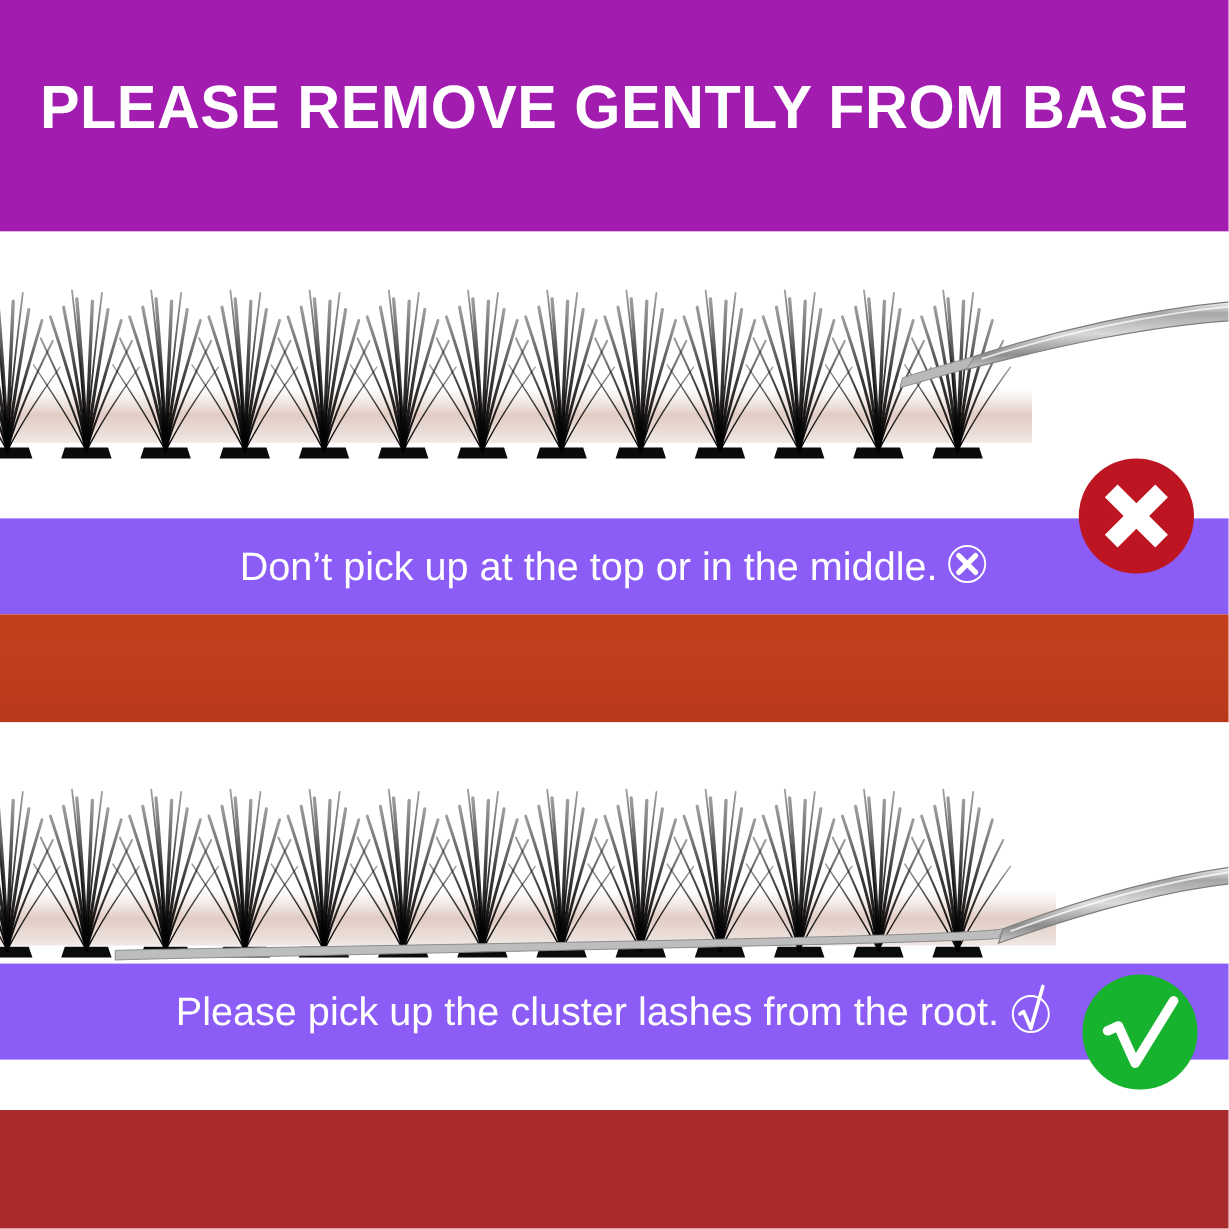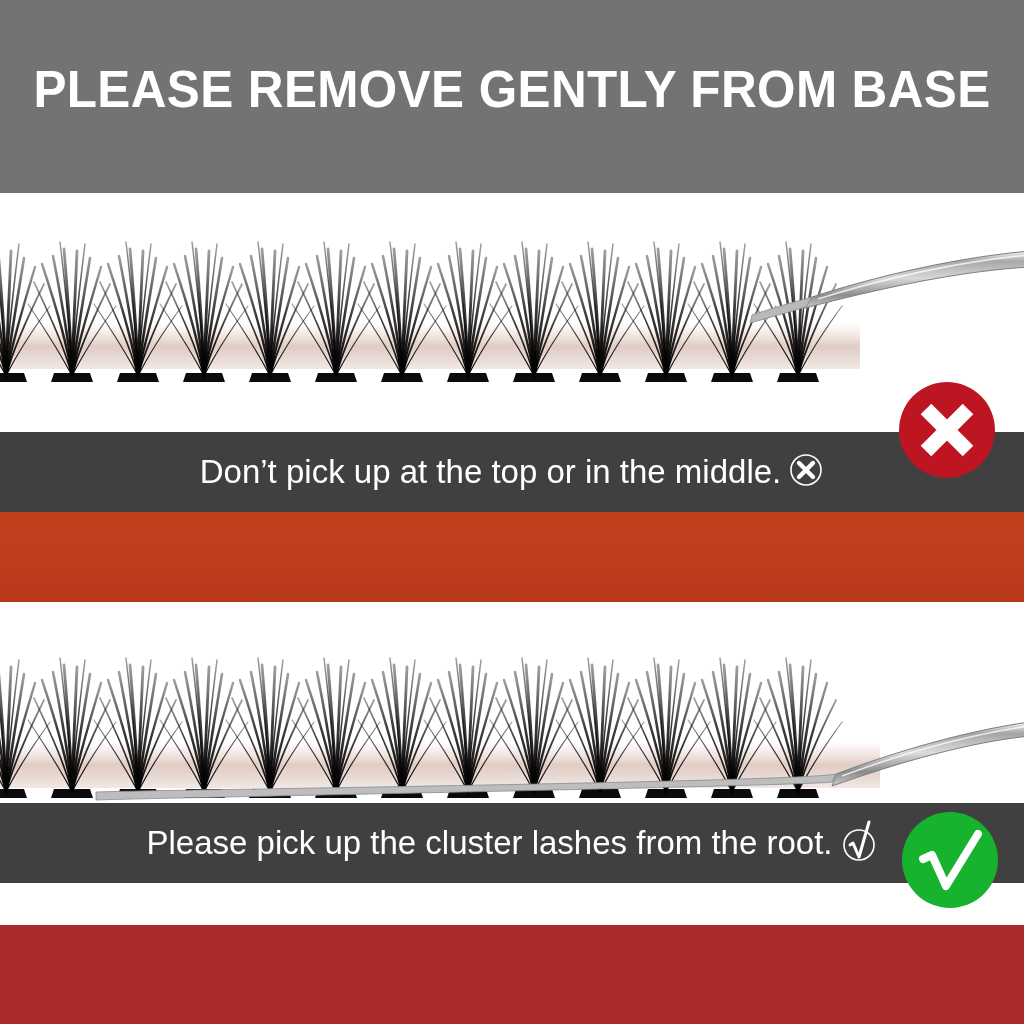--- a/index.html
+++ b/index.html
@@ -18,21 +18,21 @@
     background: #ffffff;
   }
 
   
   .header-band {
     position: absolute;
     left: 0;
     top: 0;
     width: 1024px;
     height: 193px;
-    background: #737373;
+    background: #a21caf;
   }
   .header-title {
     position: absolute;
     left: 0;
     top: 62px;
     width: 1024px;
     text-align: center;
     color: #ffffff;
     font-size: 51px;
     font-weight: bold;
@@ -53,21 +53,21 @@
   }
   #photo-panel-top { top: 193px; height: 239px; }
   #photo-panel-bottom { top: 602px; height: 243px; }
   .photo-panel svg { display: block; }
 
   
   .caption-bar {
     position: absolute;
     left: 0;
     width: 1024px;
-    background: #404040;
+    background: #8b5cf6;
     display: flex;
     align-items: center;
     justify-content: center;
   }
   #caption-bar-top { top: 432px; height: 80px; }
   #caption-bar-bottom { top: 803px; height: 80px; }
   .caption-row {
     display: flex;
     align-items: center;
     gap: 7px;

